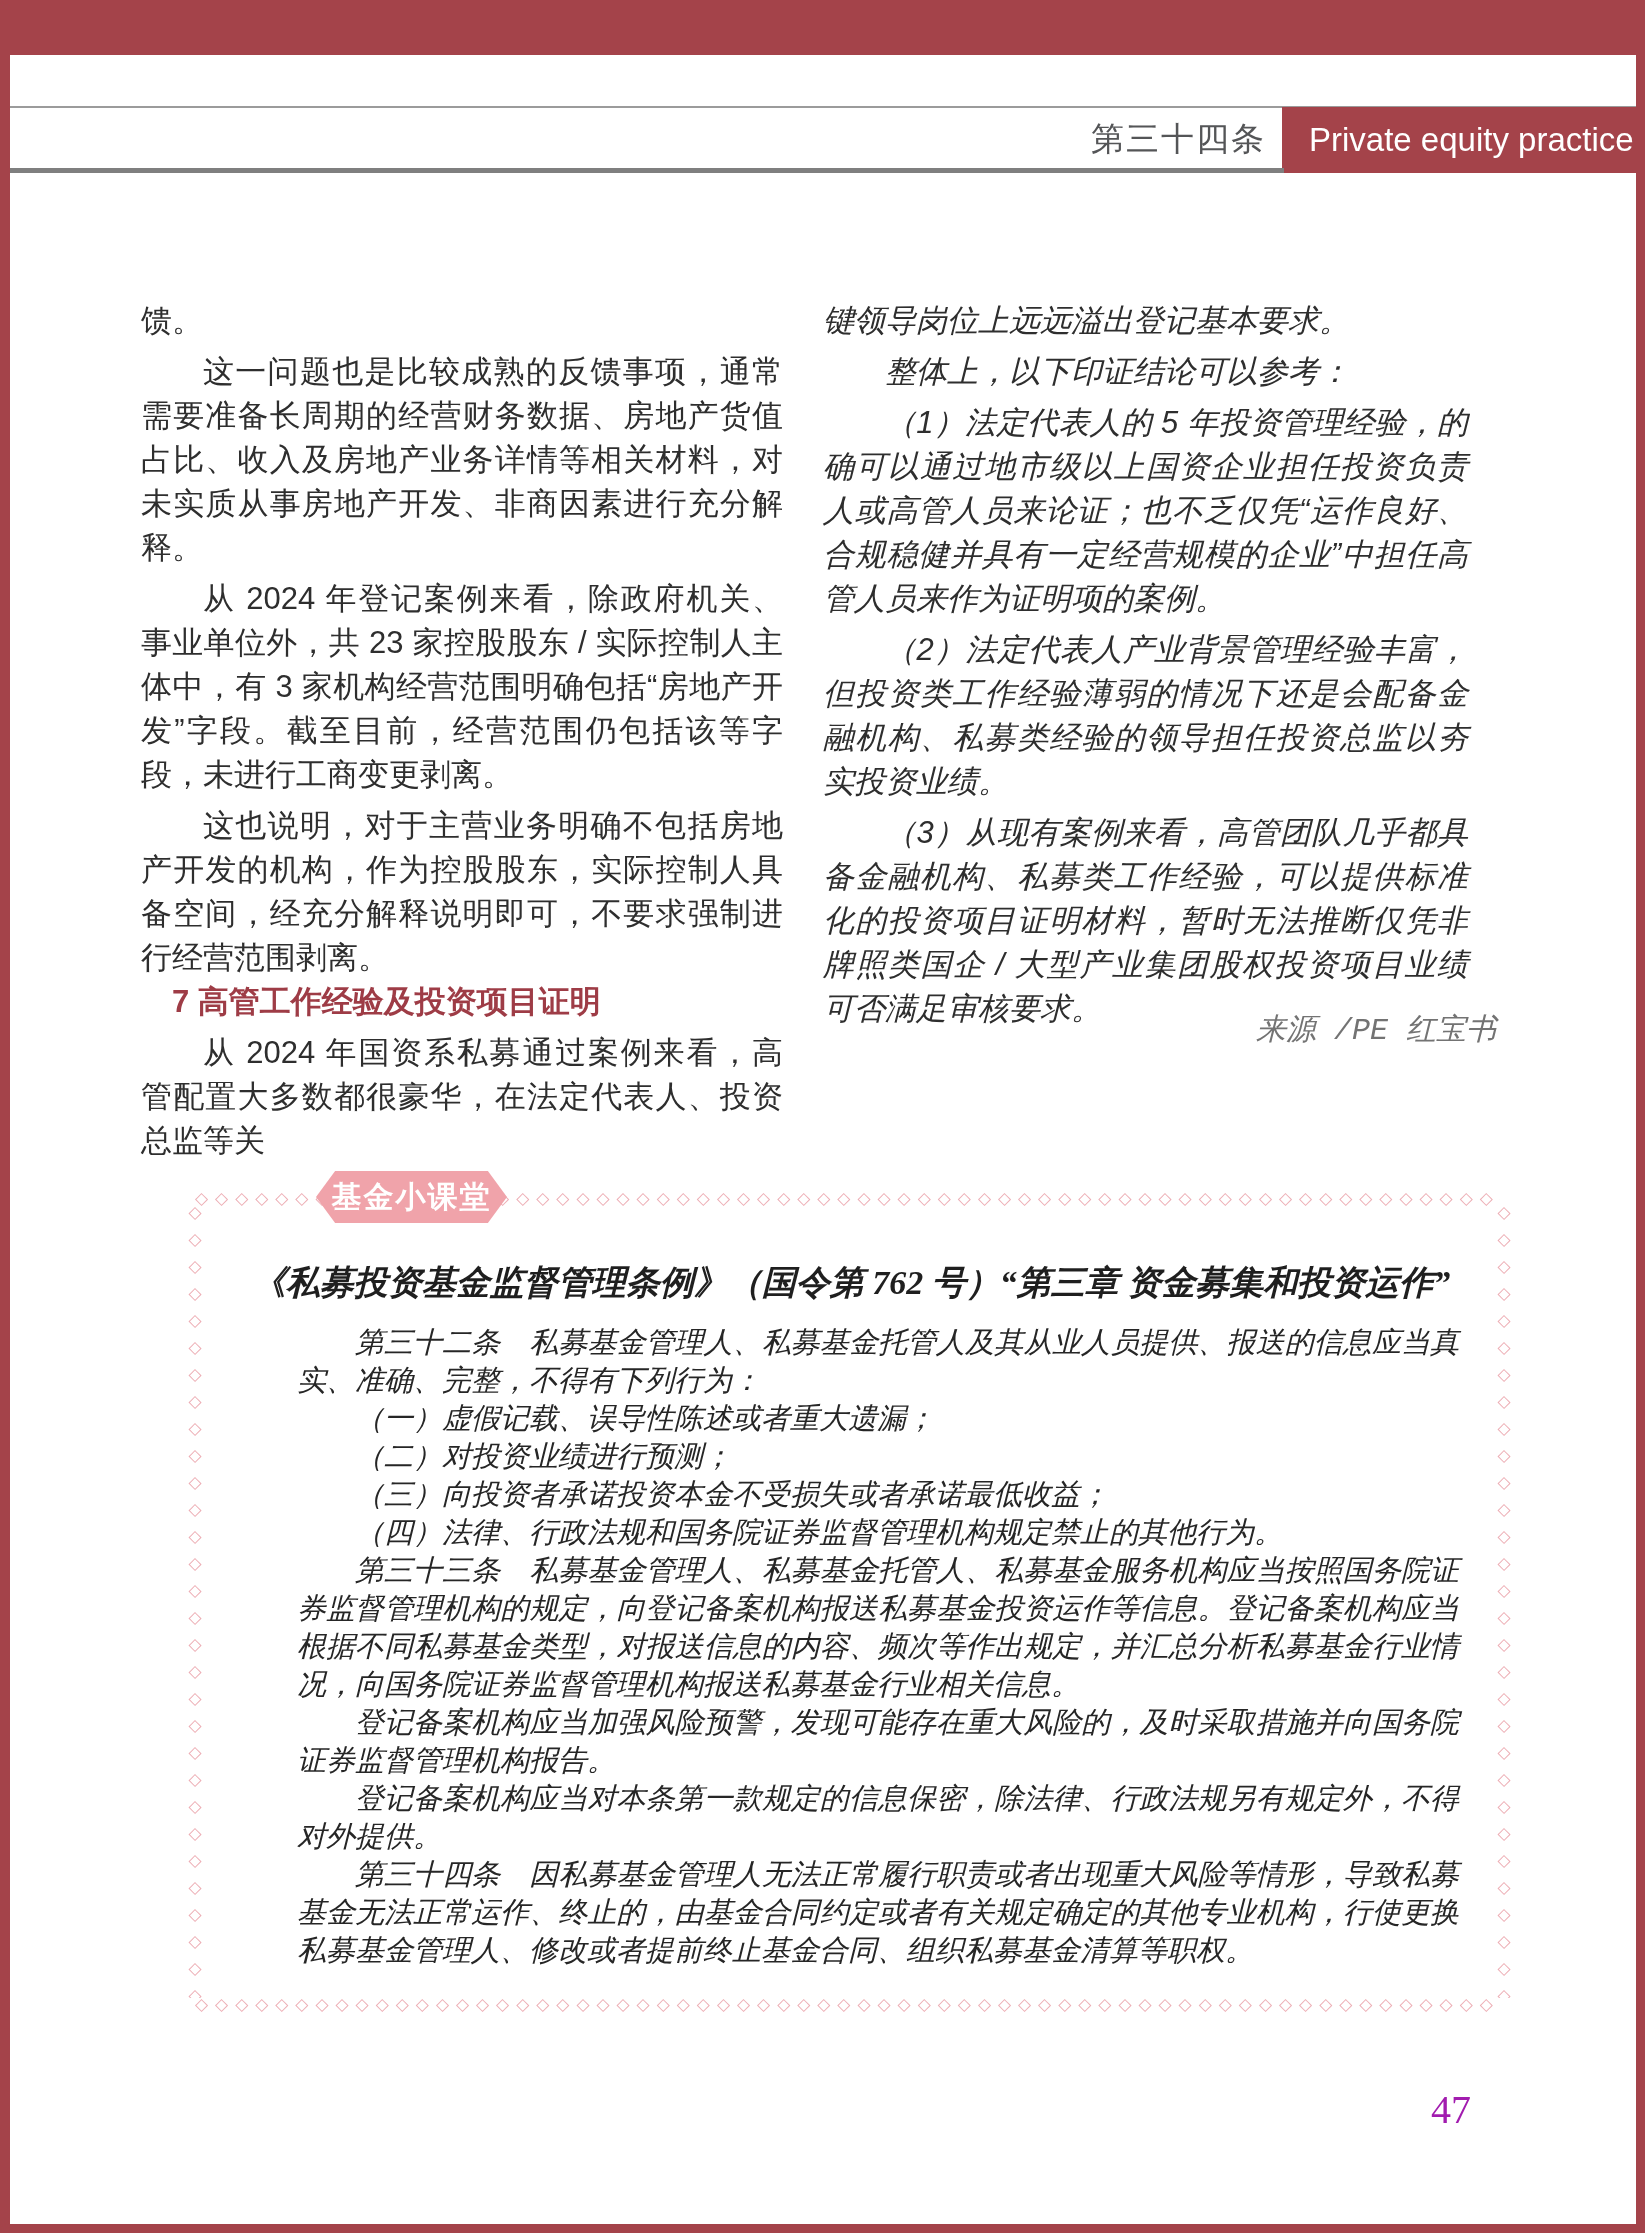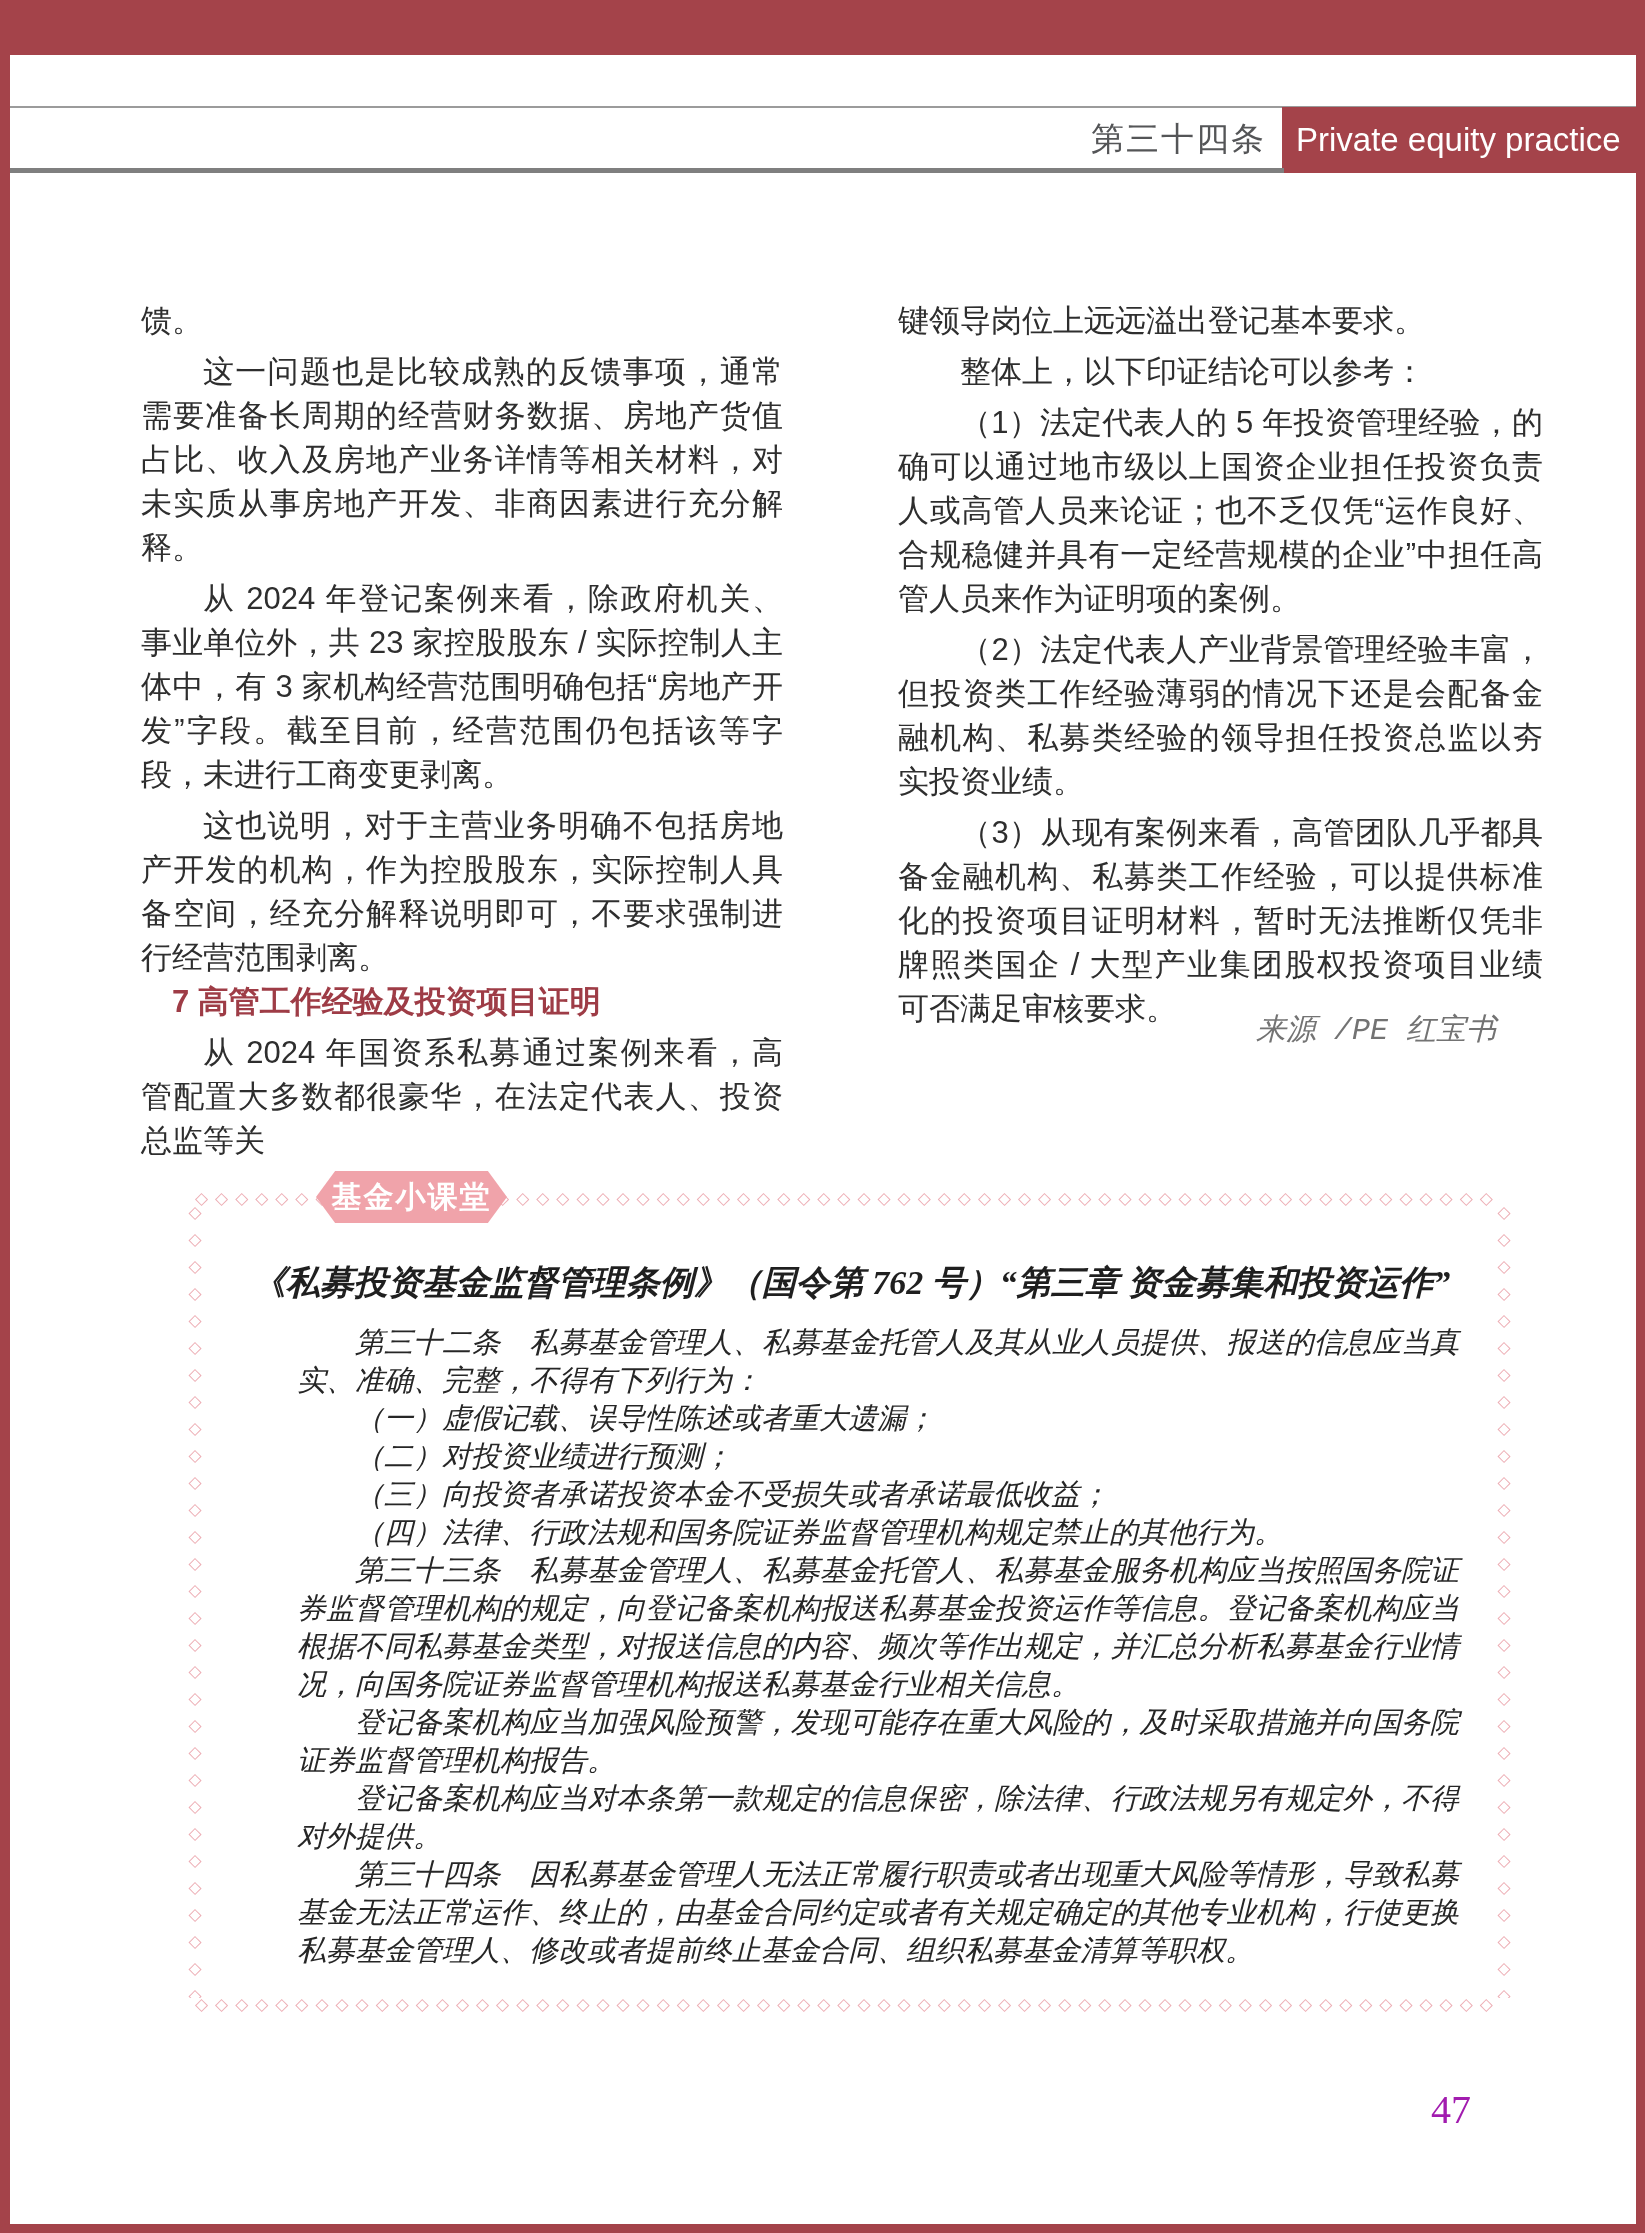--- a/index.html
+++ b/index.html
@@ -17,26 +17,26 @@
   .rule-thin{position:absolute;left:10px;top:106px;width:1626px;height:2px;background:#9b9b9b;}
   .rule-thick{position:absolute;left:10px;top:168px;width:1274px;height:5px;background:#7f7f7f;}
   .hdr-zh{
     position:absolute;right:380px;top:117px;width:299px;
     font-size:33px;color:#54555 7;color:#545557;text-align:right;letter-spacing:2px;
   }
   .hdr-en-box{
     position:absolute;left:1282px;top:107px;width:364px;height:66px;
     background:#a4434a;display:flex;align-items:center;
   }
-  .hdr-en{color:#ffffff;font-size:33px;padding-left:14px;white-space:nowrap;}
+  .hdr-en{color:#ffffff;font-size:33px;padding-left:27px;white-space:nowrap;}
   
   .col{position:absolute;top:299px;color:#2e2e2e;font-size:31px;line-height:44px;
        text-align:justify;}
   .col-left{left:141px;width:642px;}
-  .col-right{left:898px;width:645px;}
+  .col-right{left:823px;width:645px;font-style:italic;}
   .col p{margin:0;}
   .col p.indent{text-indent:2em;margin-top:7px;}
   .col-heading{color:#9e3c46;font-weight:bold;text-indent:1em;margin:0;}
   .source-line{
     position:absolute;left:851px;top:1009px;width:645px;text-align:right;
     font-family:Liberation Mono, monospace;font-style:italic;
     font-size:30px;color:#737373;
   }
   
   .chain{position:absolute;color:#edadb4;font-size:17px;line-height:17px;

